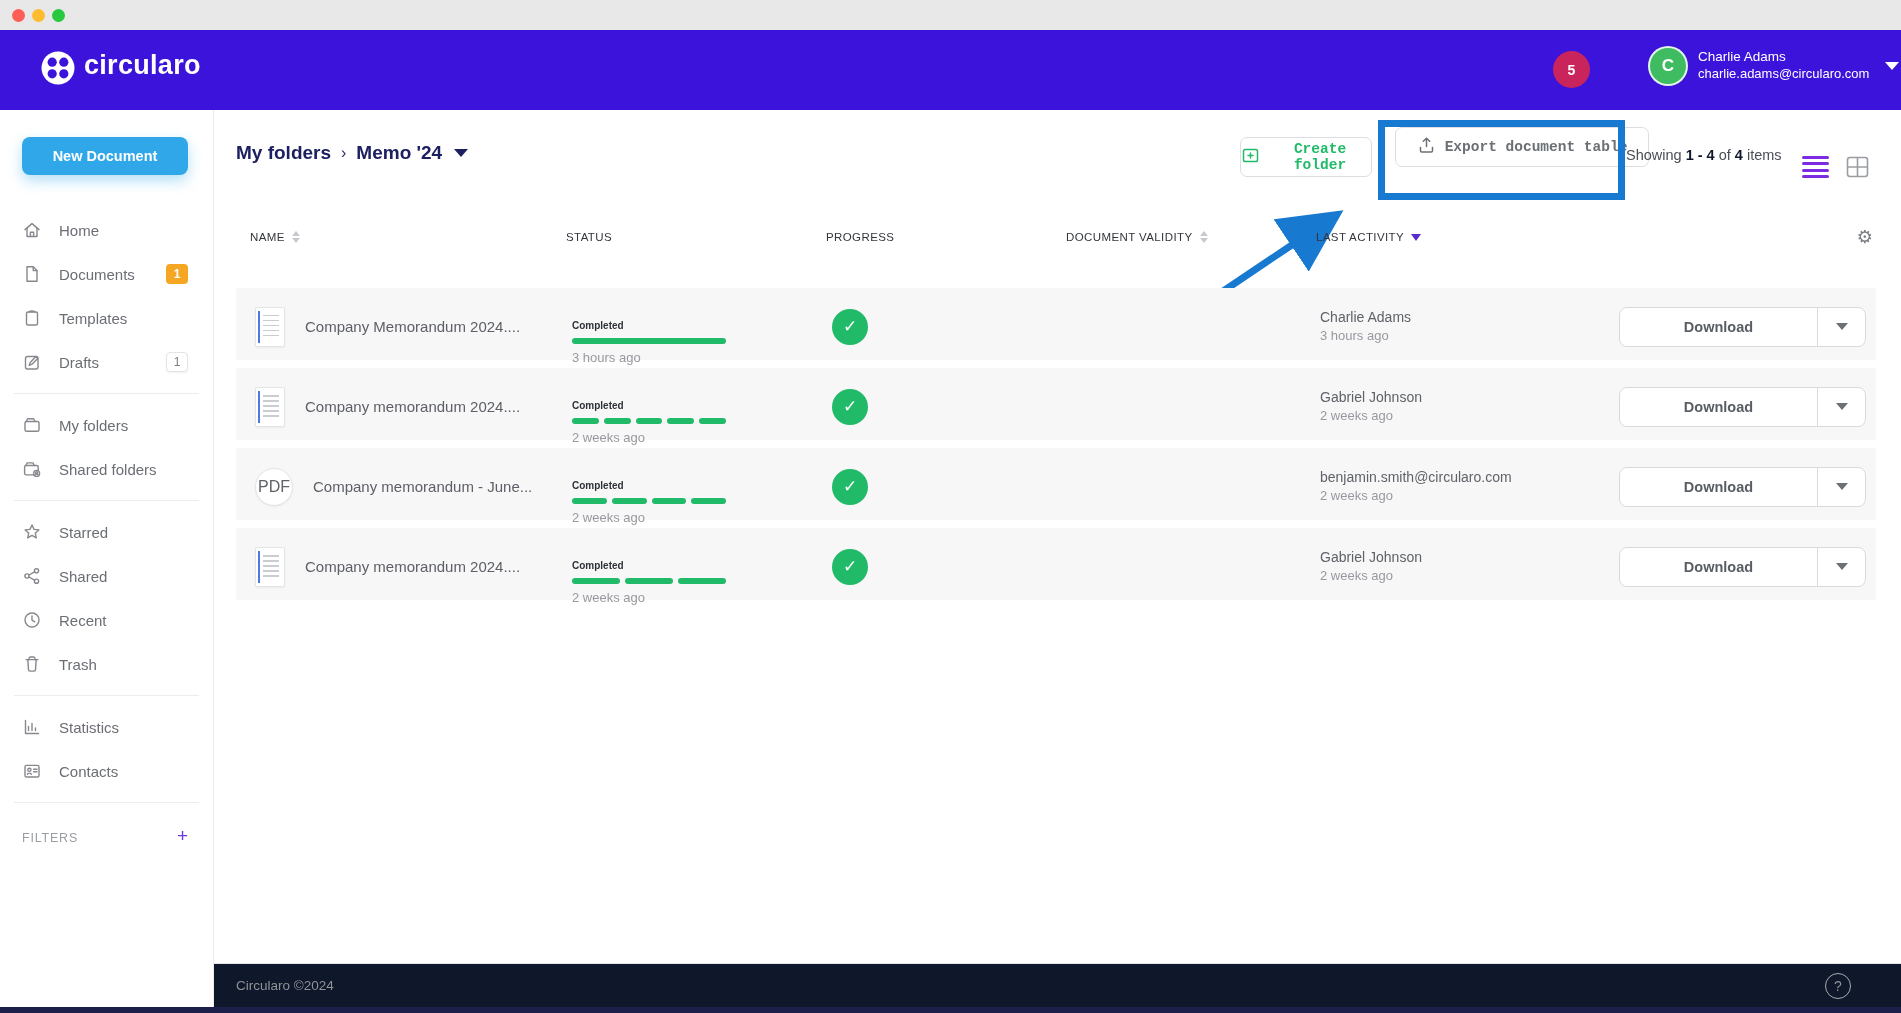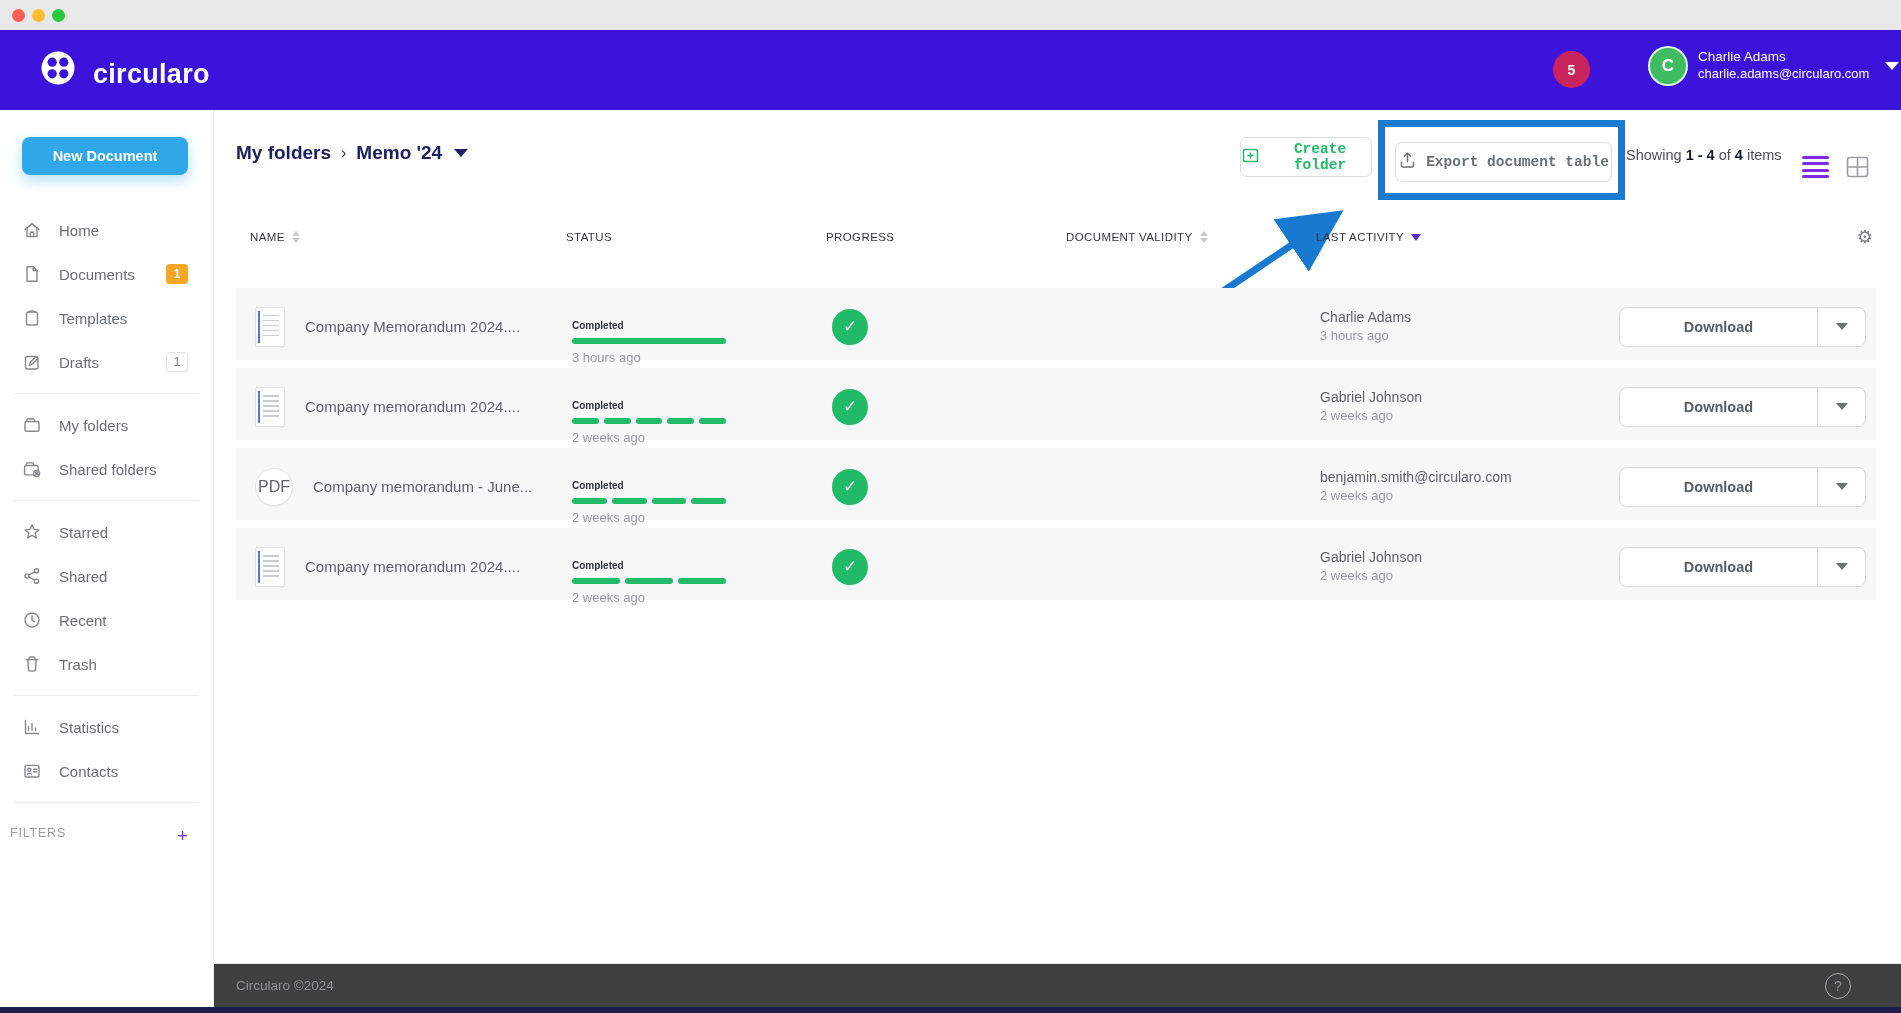--- a/index.html
+++ b/index.html
@@ -10,21 +10,21 @@
     -webkit-font-smoothing:antialiased;
   }
   
   .titlebar { position:absolute; left:0; top:0; width:100%; height:30px; background:#e8e8e9; }
   .lights { position:absolute; left:12px; top:9px; display:flex; gap:7px; }
   .light { width:13px; height:13px; border-radius:50%; }
   .light.red{ background:#ff5e57; } .light.yellow{ background:#febc2e; } .light.green{ background:#28c83f; }
 
   
   .appheader { position:absolute; left:0; top:30px; width:100%; height:80px; background:#3b13db; display:flex; align-items:center; }
-  .brand { display:flex; align-items:flex-end; gap:17px; margin-left:40px; }
+  .brand { display:flex; align-items:flex-start; gap:8px; margin-left:40px; }
   .brand-name { color:#fff; font-size:27px; font-weight:bold; letter-spacing:.3px; }
   .searchbox { position:absolute; left:237px; top:18px; width:563px; height:45px;
     background:rgba(255,255,255,.14); border-radius:7px; display:flex; align-items:center; padding:0 16px; }
   .searchbox input { flex:1; background:transparent; border:none; outline:none; color:#fff; font-size:15px; font-family:inherit; margin-left:12px; }
   .searchbox input::placeholder { color:rgba(255,255,255,.88); opacity:1; }
   .search-caret { width:0; height:0; border-left:6px solid transparent; border-right:6px solid transparent; border-top:7px solid #fff; margin-left:10px; }
   .notif-badge { position:absolute; left:1553px; top:21px; width:37px; height:37px; border-radius:50%;
     background:#c9245c; color:#fff; font-size:14px; font-weight:bold; display:flex; align-items:center; justify-content:center; }
   .userblock { position:absolute; left:1648px; top:16px; display:flex; align-items:center; }
   .avatar { width:40px; height:40px; border-radius:50%; background:#3fbb62; color:#fff; font-size:17px; font-weight:bold;
@@ -40,35 +40,35 @@
     color:#fff; font-size:14.5px; font-weight:bold; font-family:inherit; cursor:pointer; box-shadow:0 6px 14px rgba(47,167,233,.35); }
   .nav { position:absolute; left:0; top:98px; width:100%; }
   .nav-item { height:44px; display:flex; align-items:center; padding:0 25px 0 22px; cursor:pointer; color:#6b6e74; }
   .nav-item .nicon { width:20px; height:20px; flex:none; display:flex; align-items:center; justify-content:center; }
   .nav-item svg { stroke:#85888d; fill:none; stroke-width:1.4; stroke-linecap:round; stroke-linejoin:round; }
   .nav-item .nlabel { margin-left:17px; font-size:15px; }
   .nav-badge { margin-left:auto; min-width:22px; height:20px; border-radius:4px; display:flex; align-items:center; justify-content:center; font-size:12px; padding:0 6px; }
   .nav-badge.orange { background:#f5a623; color:#fff; font-weight:bold; }
   .nav-badge.outline { background:#fff; border:1px solid #e3e4e6; color:#7a7d82; box-shadow:0 1px 2px rgba(0,0,0,.06); }
   .nav-divider { height:1px; background:#ececee; margin:9px 14px 9px 14px; }
-  .filters-row { display:flex; align-items:flex-start; padding:14px 25px 0 10px; }
+  .filters-row { display:flex; align-items:flex-end; padding:14px 25px 0 22px; }
   .filters-label { font-size:12.5px; letter-spacing:.8px; color:#9a9da2; }
   .filters-add { margin-left:auto; color:#6d3ae0; font-size:19px; cursor:pointer; line-height:1; }
 
   
   .main { position:absolute; left:214px; top:110px; right:0; bottom:6px; background:#fff; }
   .breadcrumb { position:absolute; left:22px; top:32px; display:flex; align-items:center; gap:10px; }
   .bc-parent, .bc-current { font-size:19px; font-weight:bold; color:#1c2061; cursor:pointer; }
   .bc-sep { font-size:16px; color:#2a2e6e; }
   .bc-caret { width:0; height:0; border-left:7px solid transparent; border-right:7px solid transparent; border-top:8px solid #1c2061; margin-left:2px; }
 
   .btn { position:absolute; height:40px; background:#fff; border:1px solid #dcdee2; border-radius:7px;
     font-family:Liberation Mono, monospace; font-size:14.5px; display:flex; align-items:center; justify-content:center; gap:9px; cursor:pointer; }
   .btn-create { left:1026px; top:27px; width:132px; color:#21ba68; font-weight:bold; }
-  .btn-export { left:1181px; top:32px; width:217px; color:#6b7075; font-weight:bold; }
+  .btn-export { left:1181px; top:17px; width:254px; color:#6b7075; font-weight:bold; }
   .btn svg { stroke-width:1.5; fill:none; stroke-linecap:round; stroke-linejoin:round; }
   .hl-box { position:absolute; left:1164px; top:10px; width:247px; height:80px; border:7px solid #1779d0; pointer-events:none; }
   .arrow-svg { position:absolute; left:960px; top:80px; pointer-events:none; }
 
   .showing { position:absolute; left:1412px; top:37px; font-size:14.5px; color:#4a4e55; white-space:nowrap; }
   .showing b { color:#0f172a; }
   .view-list { position:absolute; left:1588px; top:46px; width:27px; height:22px; display:flex; flex-direction:column; justify-content:space-between; cursor:pointer; }
   .view-list span { height:3px; background:#7c2be0; border-radius:2px; }
   .view-grid { position:absolute; left:1632px; top:46px; width:23px; height:22px; cursor:pointer; }
   .view-grid svg { stroke:#9a9da2; fill:none; stroke-width:1.6; }
@@ -109,21 +109,21 @@
   .cell-activity { padding-left:24px; line-height:1.35; }
   .act-name { font-size:14px; color:#5f6268; }
   .cell-action { display:flex; justify-content:flex-end; padding-right:10px; }
   .download-btn { width:247px; height:40px; background:#fff; border:1px solid #d8dade; border-radius:8px;
     display:flex; align-items:stretch; cursor:pointer; font-family:inherit; padding:0; }
   .download-main { flex:1; display:flex; align-items:center; justify-content:center; font-size:14.5px; color:#595e66; font-weight:bold; }
   .download-caret-part { width:48px; border-left:1px solid #d8dade; display:flex; align-items:center; justify-content:center; }
   .dl-caret { width:0; height:0; border-left:6px solid transparent; border-right:6px solid transparent; border-top:7px solid #6b7075; }
 
   
-  .mainfooter { position:absolute; left:214px; right:0; bottom:6px; height:44px; background:#404040; border-top:1px solid #e8e8ea;
+  .mainfooter { position:absolute; left:214px; right:0; bottom:6px; height:44px; background:#0f172a; border-top:1px solid #e8e8ea;
     display:flex; align-items:center; padding:0 50px 0 22px; }
   .copyright { font-size:13.5px; color:#8f9297; }
   .help-circle { margin-left:auto; width:26px; height:26px; border-radius:50%; border:1.6px solid #a8abb0; color:#8f9297;
     font-size:14px; display:flex; align-items:center; justify-content:center; cursor:pointer; }
   .bottom-strip { position:absolute; left:0; bottom:0; width:100%; height:6px; background:#1c1f4a; }
 </style>
 </head>
 <body>
 
 <div class="titlebar">

